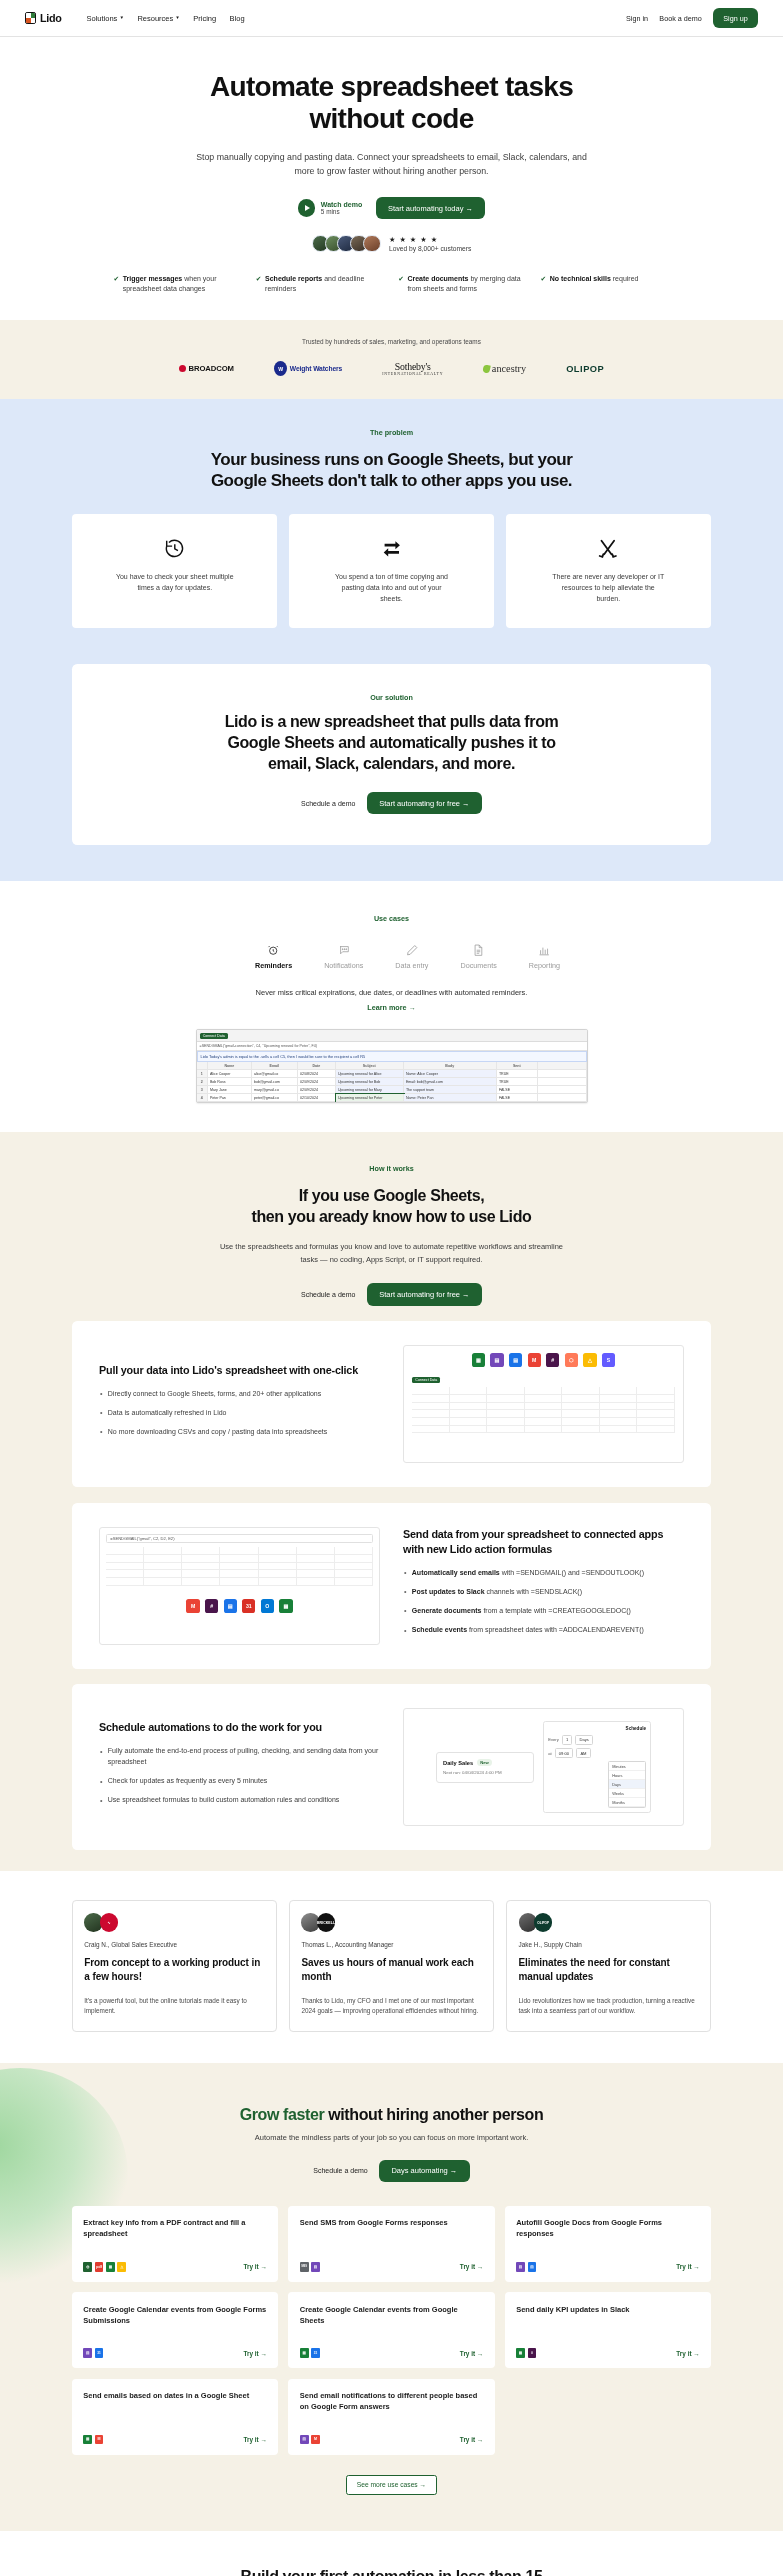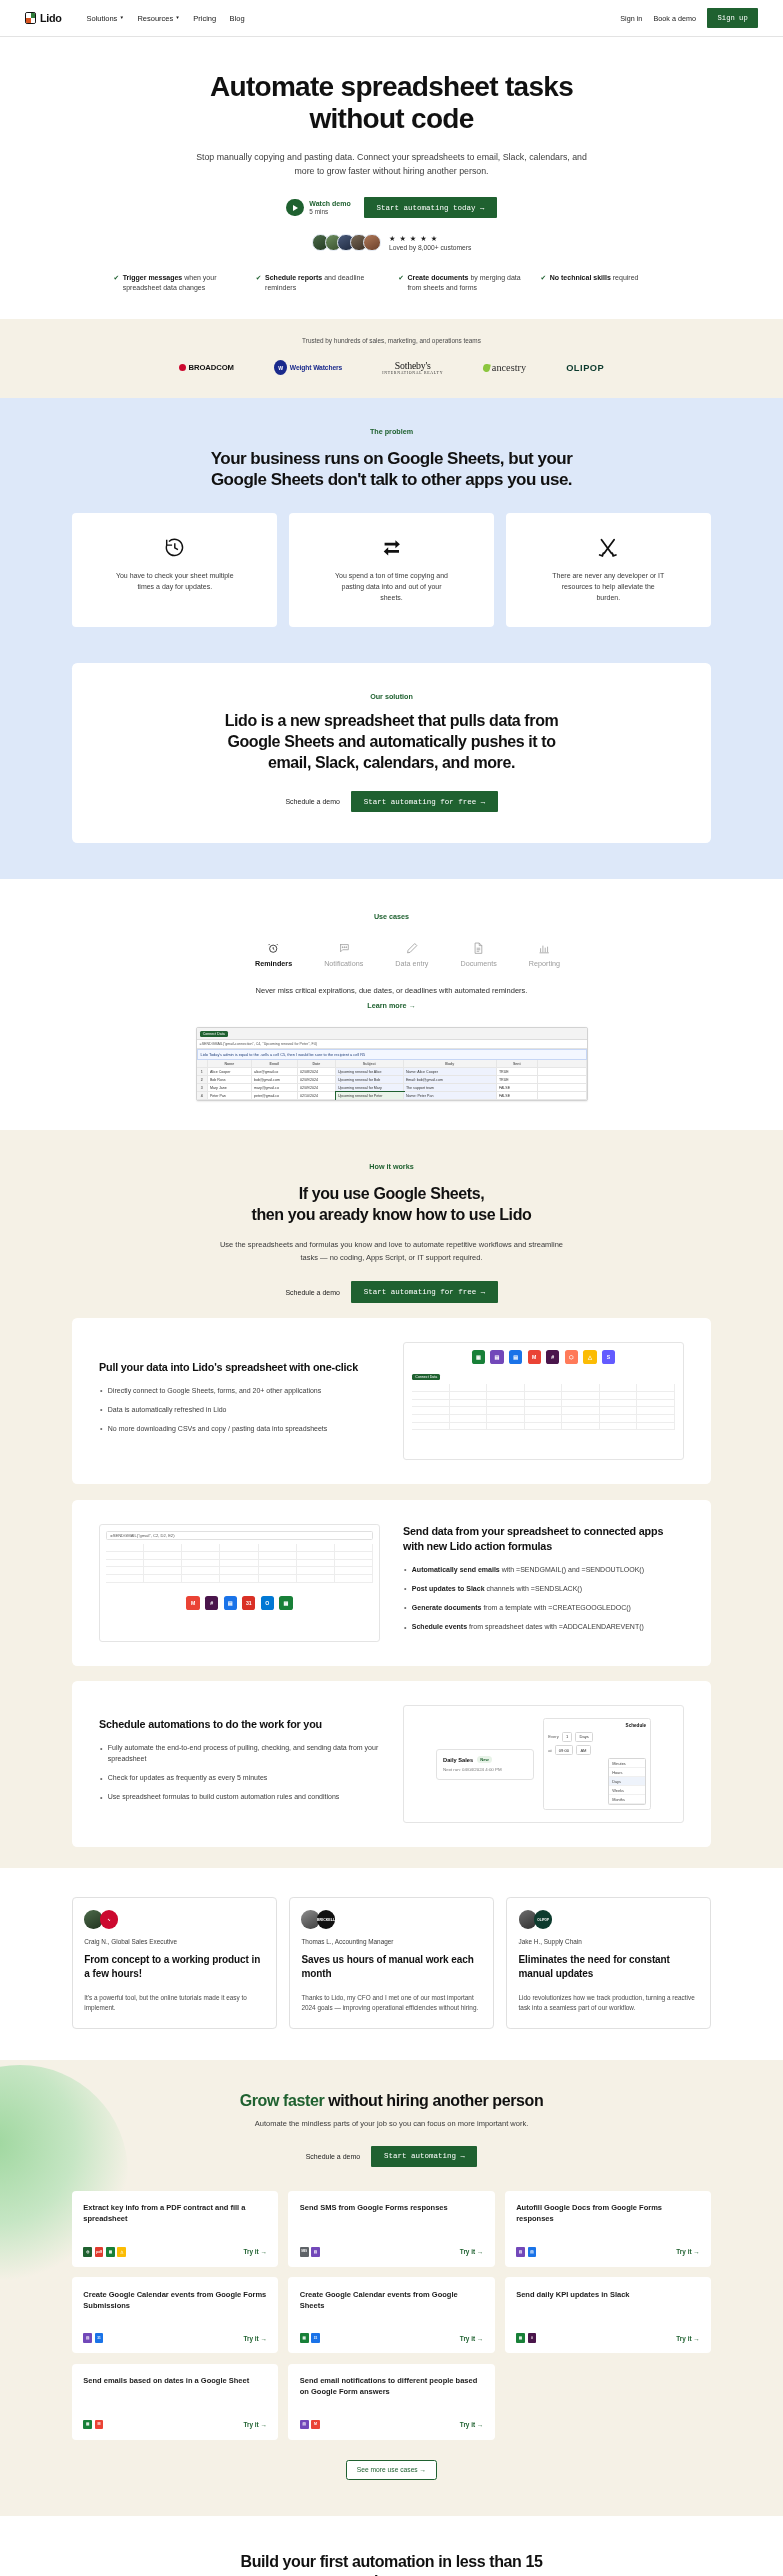--- a/index.html
+++ b/index.html
@@ -26,22 +26,22 @@
   .lq { width: 100%; height: 100%; }
   .lq1 { background: #fff; } .lq2 { background: #2f7d3a; }
   .lq3 { background: #d9541f; } .lq4 { background: #fff; }
   .logo-text { font-size: 10.8px; font-weight: 700; letter-spacing: -0.3px; color: #111; }
   .nav-links { display: flex; align-items: center; gap: 13.4px; margin-left: 25px; }
   .nav-link { font-size: 7.5px; color: #1a1a1a; cursor: pointer; display: flex; align-items: center; gap: 2.1px; }
   .caret { font-size: 4.6px; line-height: 1; }
   .nav-right { margin-left: auto; display: flex; align-items: center; gap: 11.3px; }
   .nav-right .nav-link { font-size: 7.2px; }
   .btn-green {
-    background: #1f6130; color: #fff; border: none; border-radius: 1px;
-    padding: 5.7px 10.3px; font-size: 7.2px; font-family: Liberation Mono, monospace; cursor: pointer; white-space: nowrap;
+    background: #1f6130; color: #fff; border: none; border-radius: 6px;
+    padding: 5.7px 10.3px; font-size: 7.2px; font-family: Liberation Sans, sans-serif; cursor: pointer; white-space: nowrap;
   }
   .btn-green.lg { padding: 6.7px 12.4px; font-size: 7.5px; text-align: right; }
 
   
   .hero { padding: 34px 0 25px; text-align: center; background: #fff; }
   .hero h1 { font-size: 28px; line-height: 1.14; font-weight: 800; letter-spacing: -0.7px; max-width: 453px; margin: 0 auto; }
   .hero p.sub { margin: 15.5px auto 0; max-width: 397px; font-size: 8.8px; line-height: 1.6; color: #3c3c3c; }
   .hero-cta { margin-top: 18.5px; display: flex; align-items: center; justify-content: center; gap: 13.4px; }
   .watch { display: flex; align-items: center; gap: 5.7px; cursor: pointer; }
   .play-circle { width: 17.5px; height: 17.5px; border-radius: 50%; background: #1f6130; display: flex; align-items: center; justify-content: center; }
@@ -162,21 +162,21 @@
   .t-av { width: 18.5px; height: 18.5px; border-radius: 50%; }
   .t-av2 { margin-left: -3.1px; display: flex; align-items: center; justify-content: center; font-size: 3.6px; font-weight: 800; color: #fff; text-align: center; }
   .t-name { font-size: 6.4px; color: #3a3a3a; }
   .t-quote { font-size: 10px; font-weight: 700; line-height: 1.4; margin-top: 8.2px; letter-spacing: -0.1px; }
   .t-body { font-size: 6.4px; line-height: 1.6; color: #4a4a4a; margin-top: 11.3px; }
 
   
   .grow { background: #f5f1e6; padding: 32px 0 36px; text-align: center; position: relative; overflow: hidden; }
   .blob { position: absolute; left: -88px; top: 5.2px; width: 216px; height: 216px; border-radius: 50%;
           background: radial-gradient(circle at 38% 36%, #9fd79f 0%, #c6e6c4 42%, rgba(245,241,230,0) 72%); }
-  .grow-inner { position: relative; z-index: 2; }
+  .grow-inner { position: relative; z-index: 2; margin-top: 11px; }
   .grow-h2 { font-size: 16px; font-weight: 800; letter-spacing: -0.4px; }
   .grow-h2 .hl { color: #1f6130; }
   .grow-p { margin-top: 9.3px; font-size: 7.5px; color: #3a3a3a; }
   .card-grid { margin-top: 24px; display: grid; grid-template-columns: repeat(3,1fr); gap: 10.3px; text-align: left; }
   .uc-card { background: #fff; border-radius: 4.1px; padding: 12.4px 11.3px 10.3px; min-height: 76px; display: flex; flex-direction: column; }
   .uc-title { font-size: 7.5px; font-weight: 600; line-height: 1.45; color: #1b1b1b; }
   .uc-foot { margin-top: auto; padding-top: 11.3px; display: flex; align-items: center; justify-content: space-between; }
   .uc-icons { display: flex; gap: 2.6px; align-items: center; }
   .ic { width: 8.8px; height: 9.8px; border-radius: 1px; display: flex; align-items: center; justify-content: center; font-size: 3.6px; color: #fff; font-weight: 700; }
   .tryit { font-size: 6.4px; color: #1f6130; font-weight: 600; cursor: pointer; white-space: nowrap; }
@@ -675,21 +675,21 @@
 
 <section class="grow">
   <div class="blob"></div>
   <div class="wrap grow-inner">
     <h2 class="grow-h2">
       <span class="hl">Grow faster</span><span> without hiring another person</span>
     </h2>
     <p class="grow-p">Automate the mindless parts of your job so you can focus on more important work.</p>
     <div class="cta-row">
       <span class="link-plain">Schedule a demo</span>
-      <button class="btn-green lg">Start automating →</button>
+      <button class="btn-green lg">Days automating →</button>
     </div>
 
     <div class="card-grid">
       <div class="uc-card">
         <div class="uc-title">Extract key info from a PDF contract and fill a spreadsheet</div>
         <div class="uc-foot">
           <div class="uc-icons">
             <span class="ic" style="background:#1f6130">◎</span>
             <span class="ic" style="background:#e03b2f">pdf</span>
             <span class="ic" style="background:#188038">▦</span>

